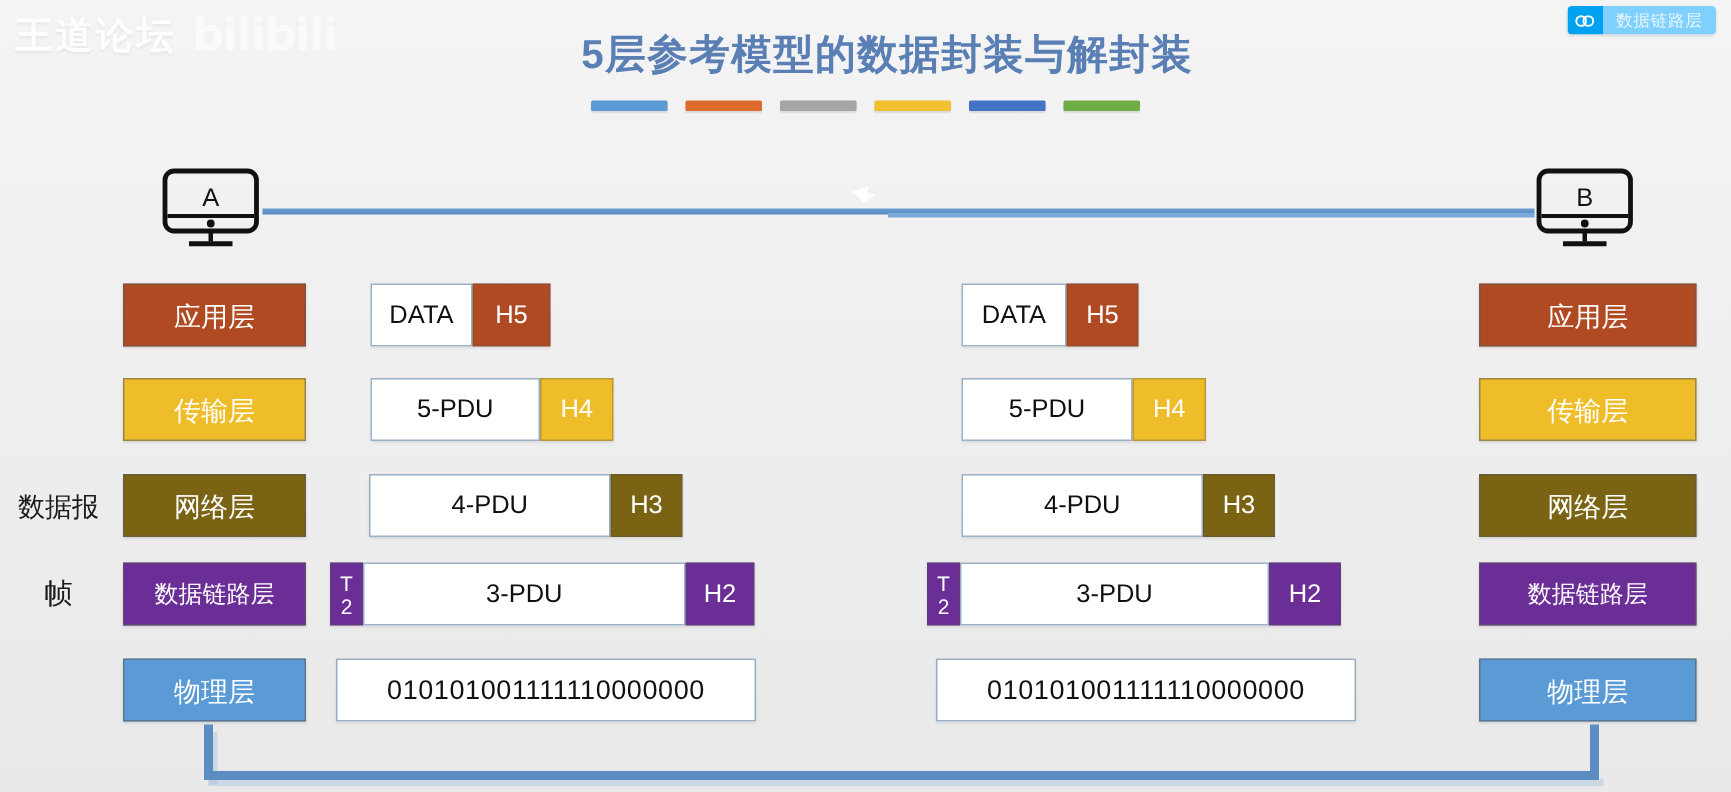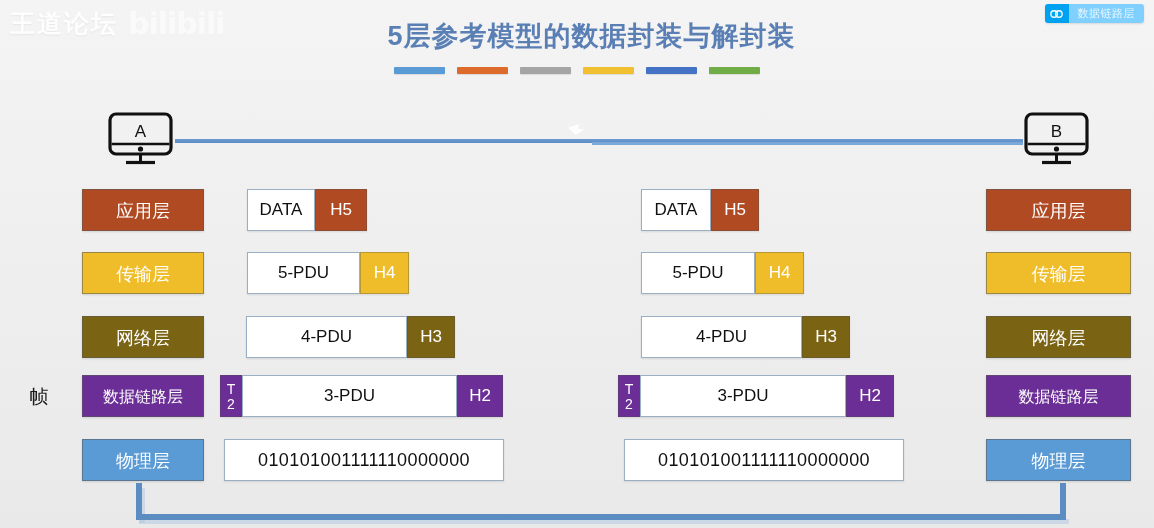--- a/index.html
+++ b/index.html
@@ -154,20 +154,21 @@
       <div class="cell hdr" style="width:49px;background:#f0bd2a">H4</div>
     </div>
     <div class="pkt" style="left:641px">
       <div class="cell body" style="width:114px">5-PDU</div>
       <div class="cell hdr" style="width:49px;background:#f0bd2a">H4</div>
     </div>
     <div class="layerbox right" style="background: rgb(240, 189, 42);">传输层</div>
   </div>
 
   <div class="row" style="top:316px">
+    <span class="rowlabel small">数据报</span>
     <div class="layerbox left" style="background: rgb(122, 100, 20);">网络层</div>
     <div class="pkt" style="left:246px">
       <div class="cell body" style="width:161px">4-PDU</div>
       <div class="cell hdr" style="width:48px;background:#7a6414">H3</div>
     </div>
     <div class="pkt" style="left:641px">
       <div class="cell body" style="width:161px">4-PDU</div>
       <div class="cell hdr" style="width:48px;background:#7a6414">H3</div>
     </div>
     <div class="layerbox right" style="background: rgb(122, 100, 20);">网络层</div>

